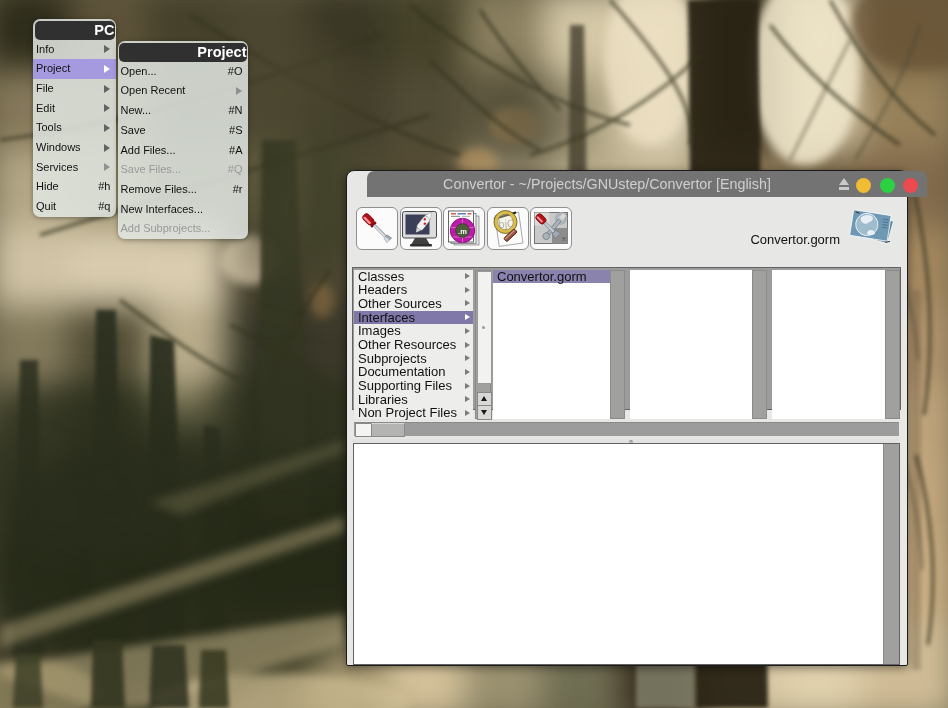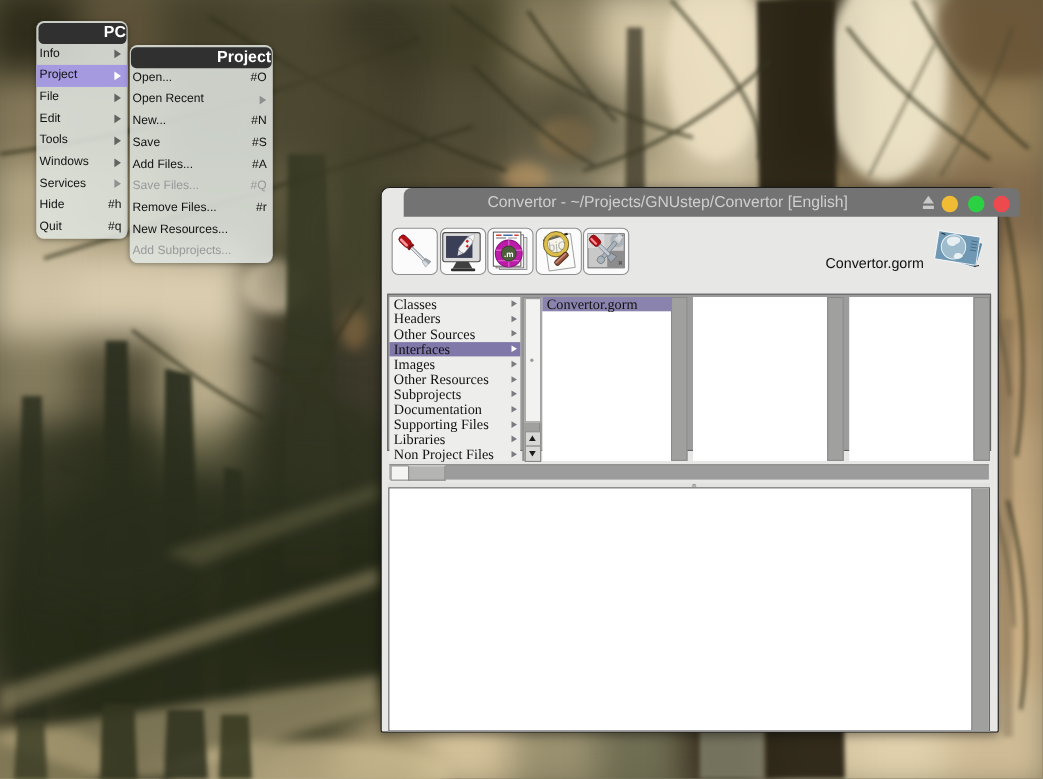--- a/index.html
+++ b/index.html
@@ -39,21 +39,21 @@
     border-right:5px solid transparent;}
   #eject .bar{position:absolute;left:1px;top:9px;width:10px;height:2.5px;background:#c9c9c9;}
 
   .tbtn{position:absolute;top:36px;width:42px;height:43px;background:#fbfbfb;
     border:1px solid #8f8f8f;border-radius:6px;box-sizing:border-box;}
   #gormlbl{position:absolute;left:400px;top:61px;width:93px;height:16px;
     font-size:13px;color:#111;text-align:right;}
 
   
   #browser{position:absolute;left:5px;top:96px;width:549px;height:143px;
-    background:#9c9c9c;border:1px solid #636363;box-sizing:border-box;font-family:Liberation Serif, serif;}
+    background:#9c9c9c;border:1px solid #636363;box-sizing:border-box;}
   .bcol{position:absolute;top:1.5px;height:149px;background:#fff;}
   .bscr{position:absolute;top:1.5px;height:149px;width:15px;background:#a0a09e;
     border:1px solid #8b8b89;box-sizing:border-box;}
   .item13{height:13.7px;line-height:13.9px;font-size:13px;color:#111;
     padding-left:4px;white-space:nowrap;position:relative;}
   .item13 .arr2{position:absolute;right:3.5px;top:3.6px;width:0;height:0;
     border-left:5.5px solid #7b7b7f;border-top:3.6px solid transparent;
     border-bottom:3.6px solid transparent;}
   .item13.sel{background:#7f78a8;}
   .item13.sel .arr2{border-left-color:#fff;}
@@ -457,16 +457,16 @@
 
   <div class="menu" style="left:117.5px;top:41.3px;width:130.5px;">
     <div class="mtitle">Project</div>
     <div class="mitem">Open...<span class="key">#O</span></div>
     <div class="mitem">Open Recent<span class="arr" style="border-left-color:#8d8f90;"></span></div>
     <div class="mitem">New...<span class="key">#N</span></div>
     <div class="mitem">Save<span class="key">#S</span></div>
     <div class="mitem">Add Files...<span class="key">#A</span></div>
     <div class="mitem dis">Save Files...<span class="key">#Q</span></div>
     <div class="mitem">Remove Files...<span class="key">#r</span></div>
-    <div class="mitem">New Resources...</div>
+    <div class="mitem">New Interfaces...</div>
     <div class="mitem dis">Add Subprojects...</div>
   </div>
 </div>
 
 </body></html>

